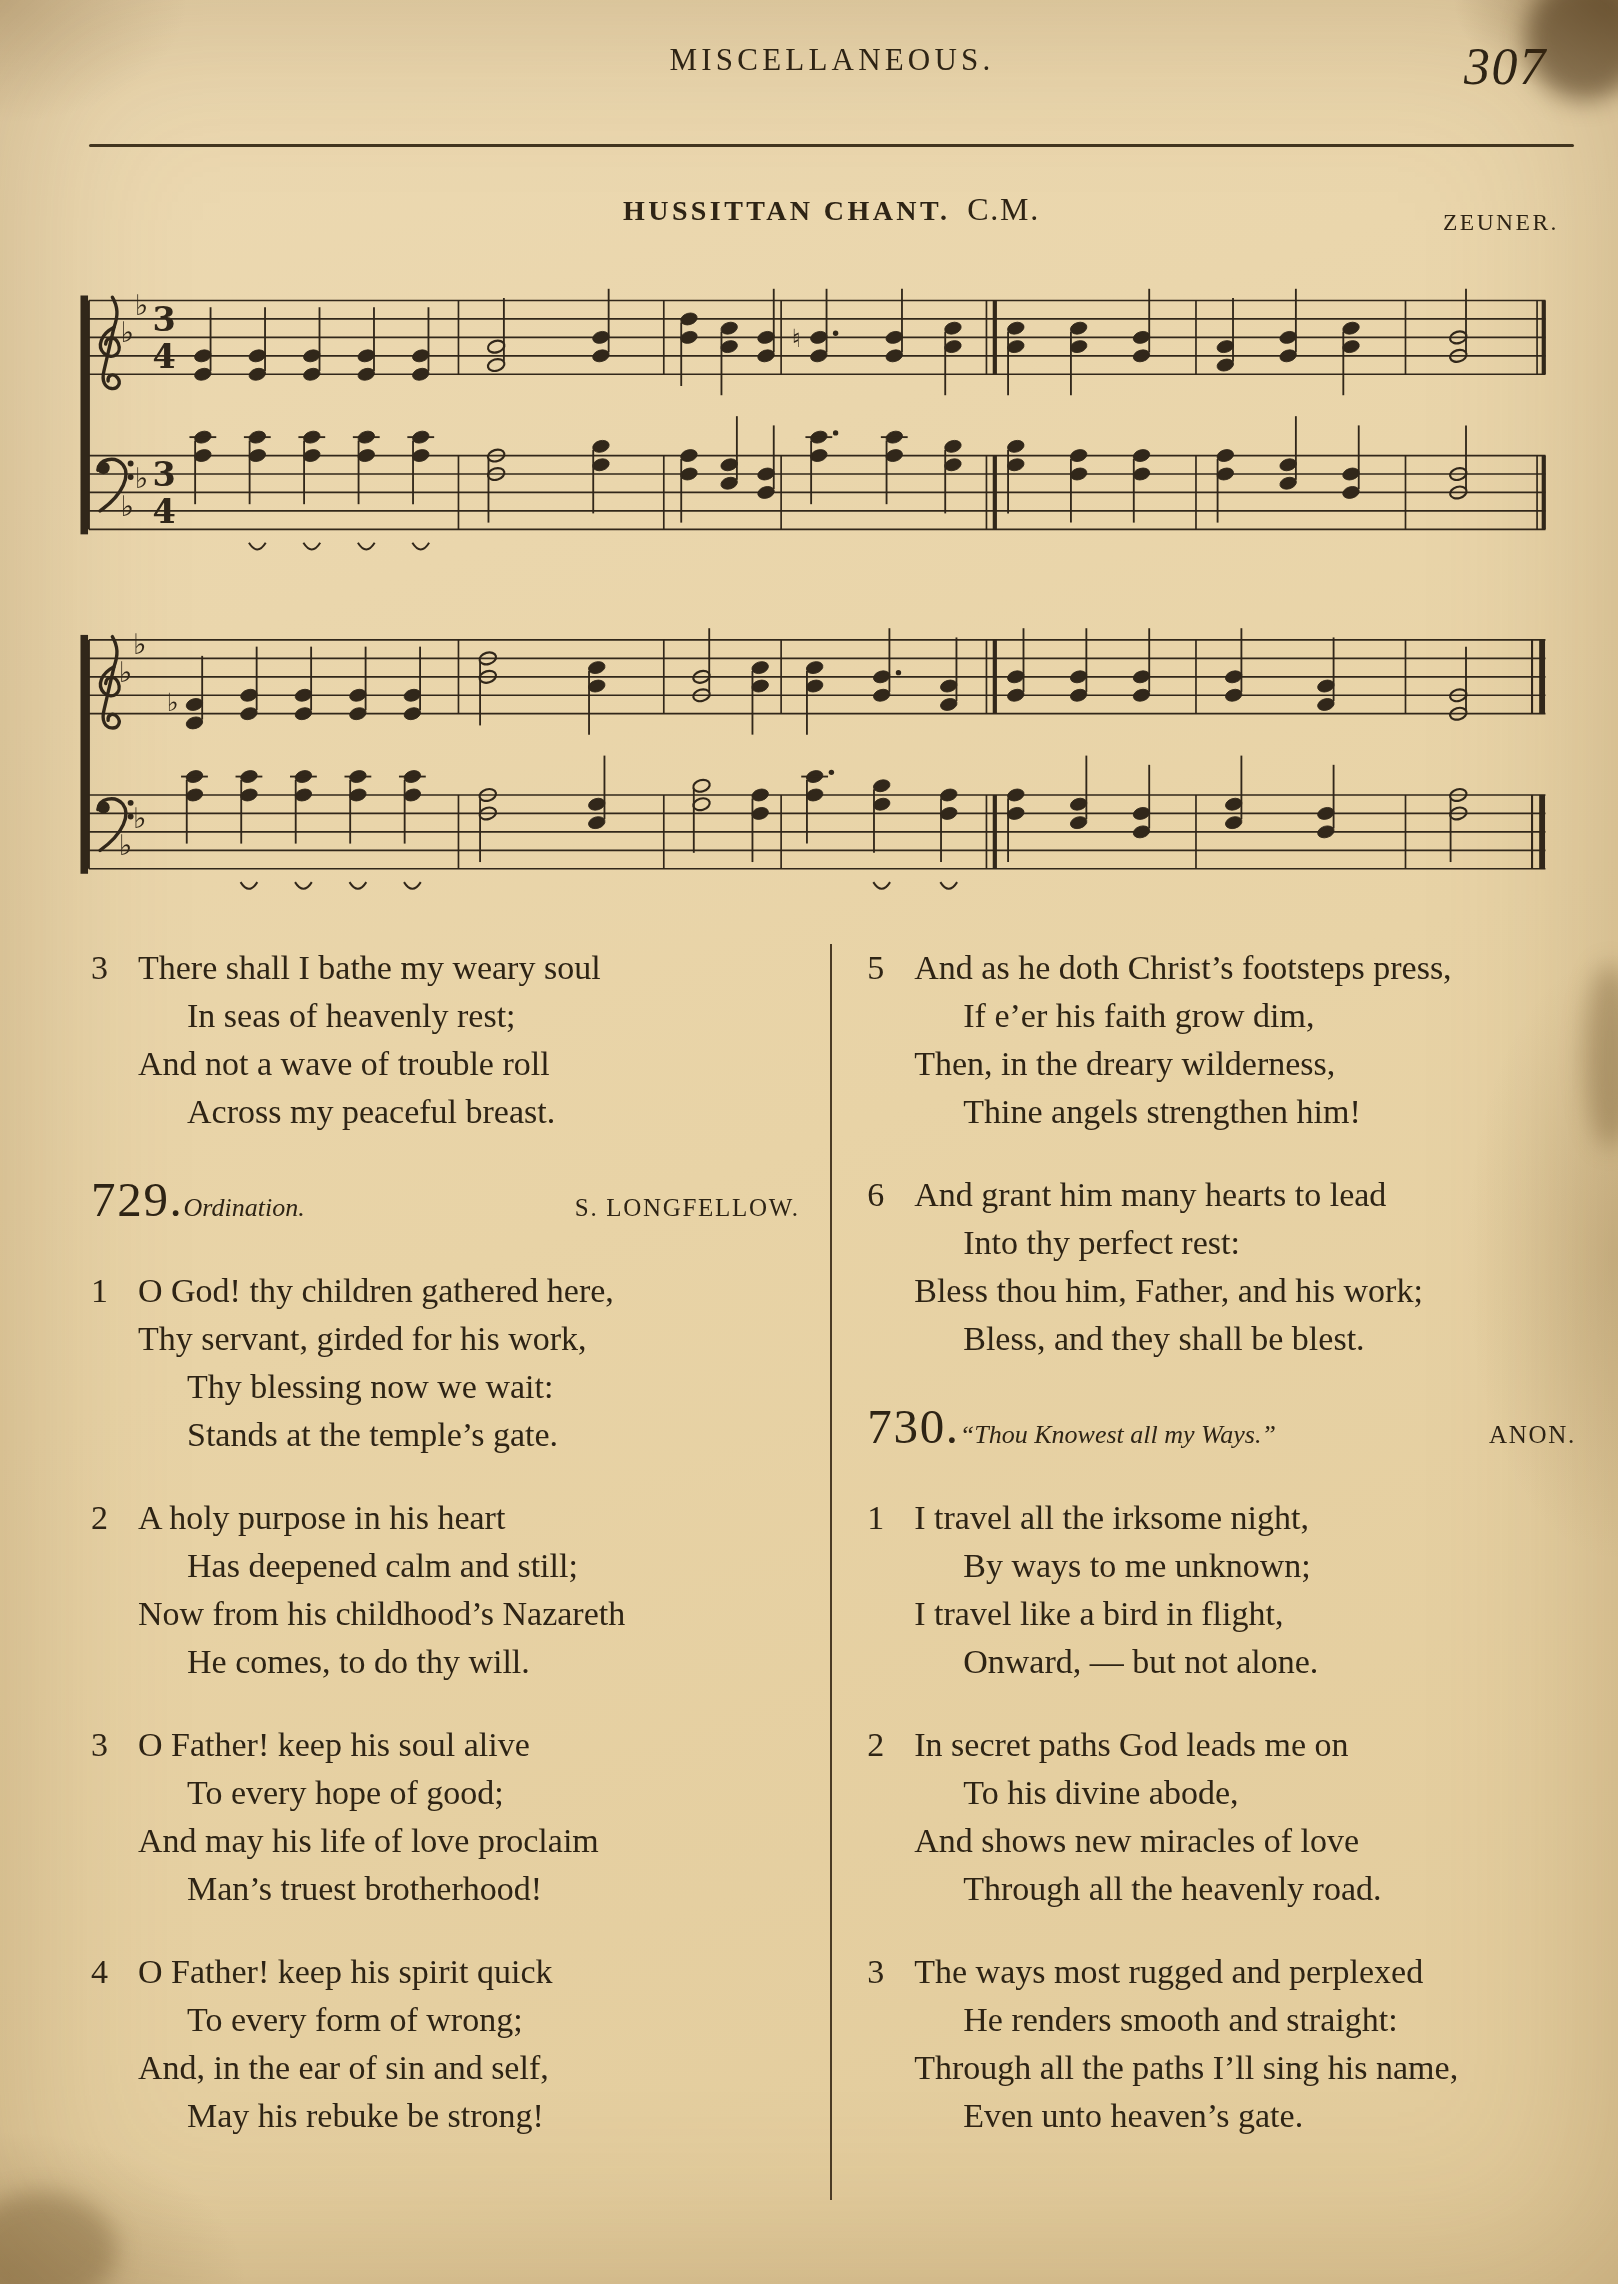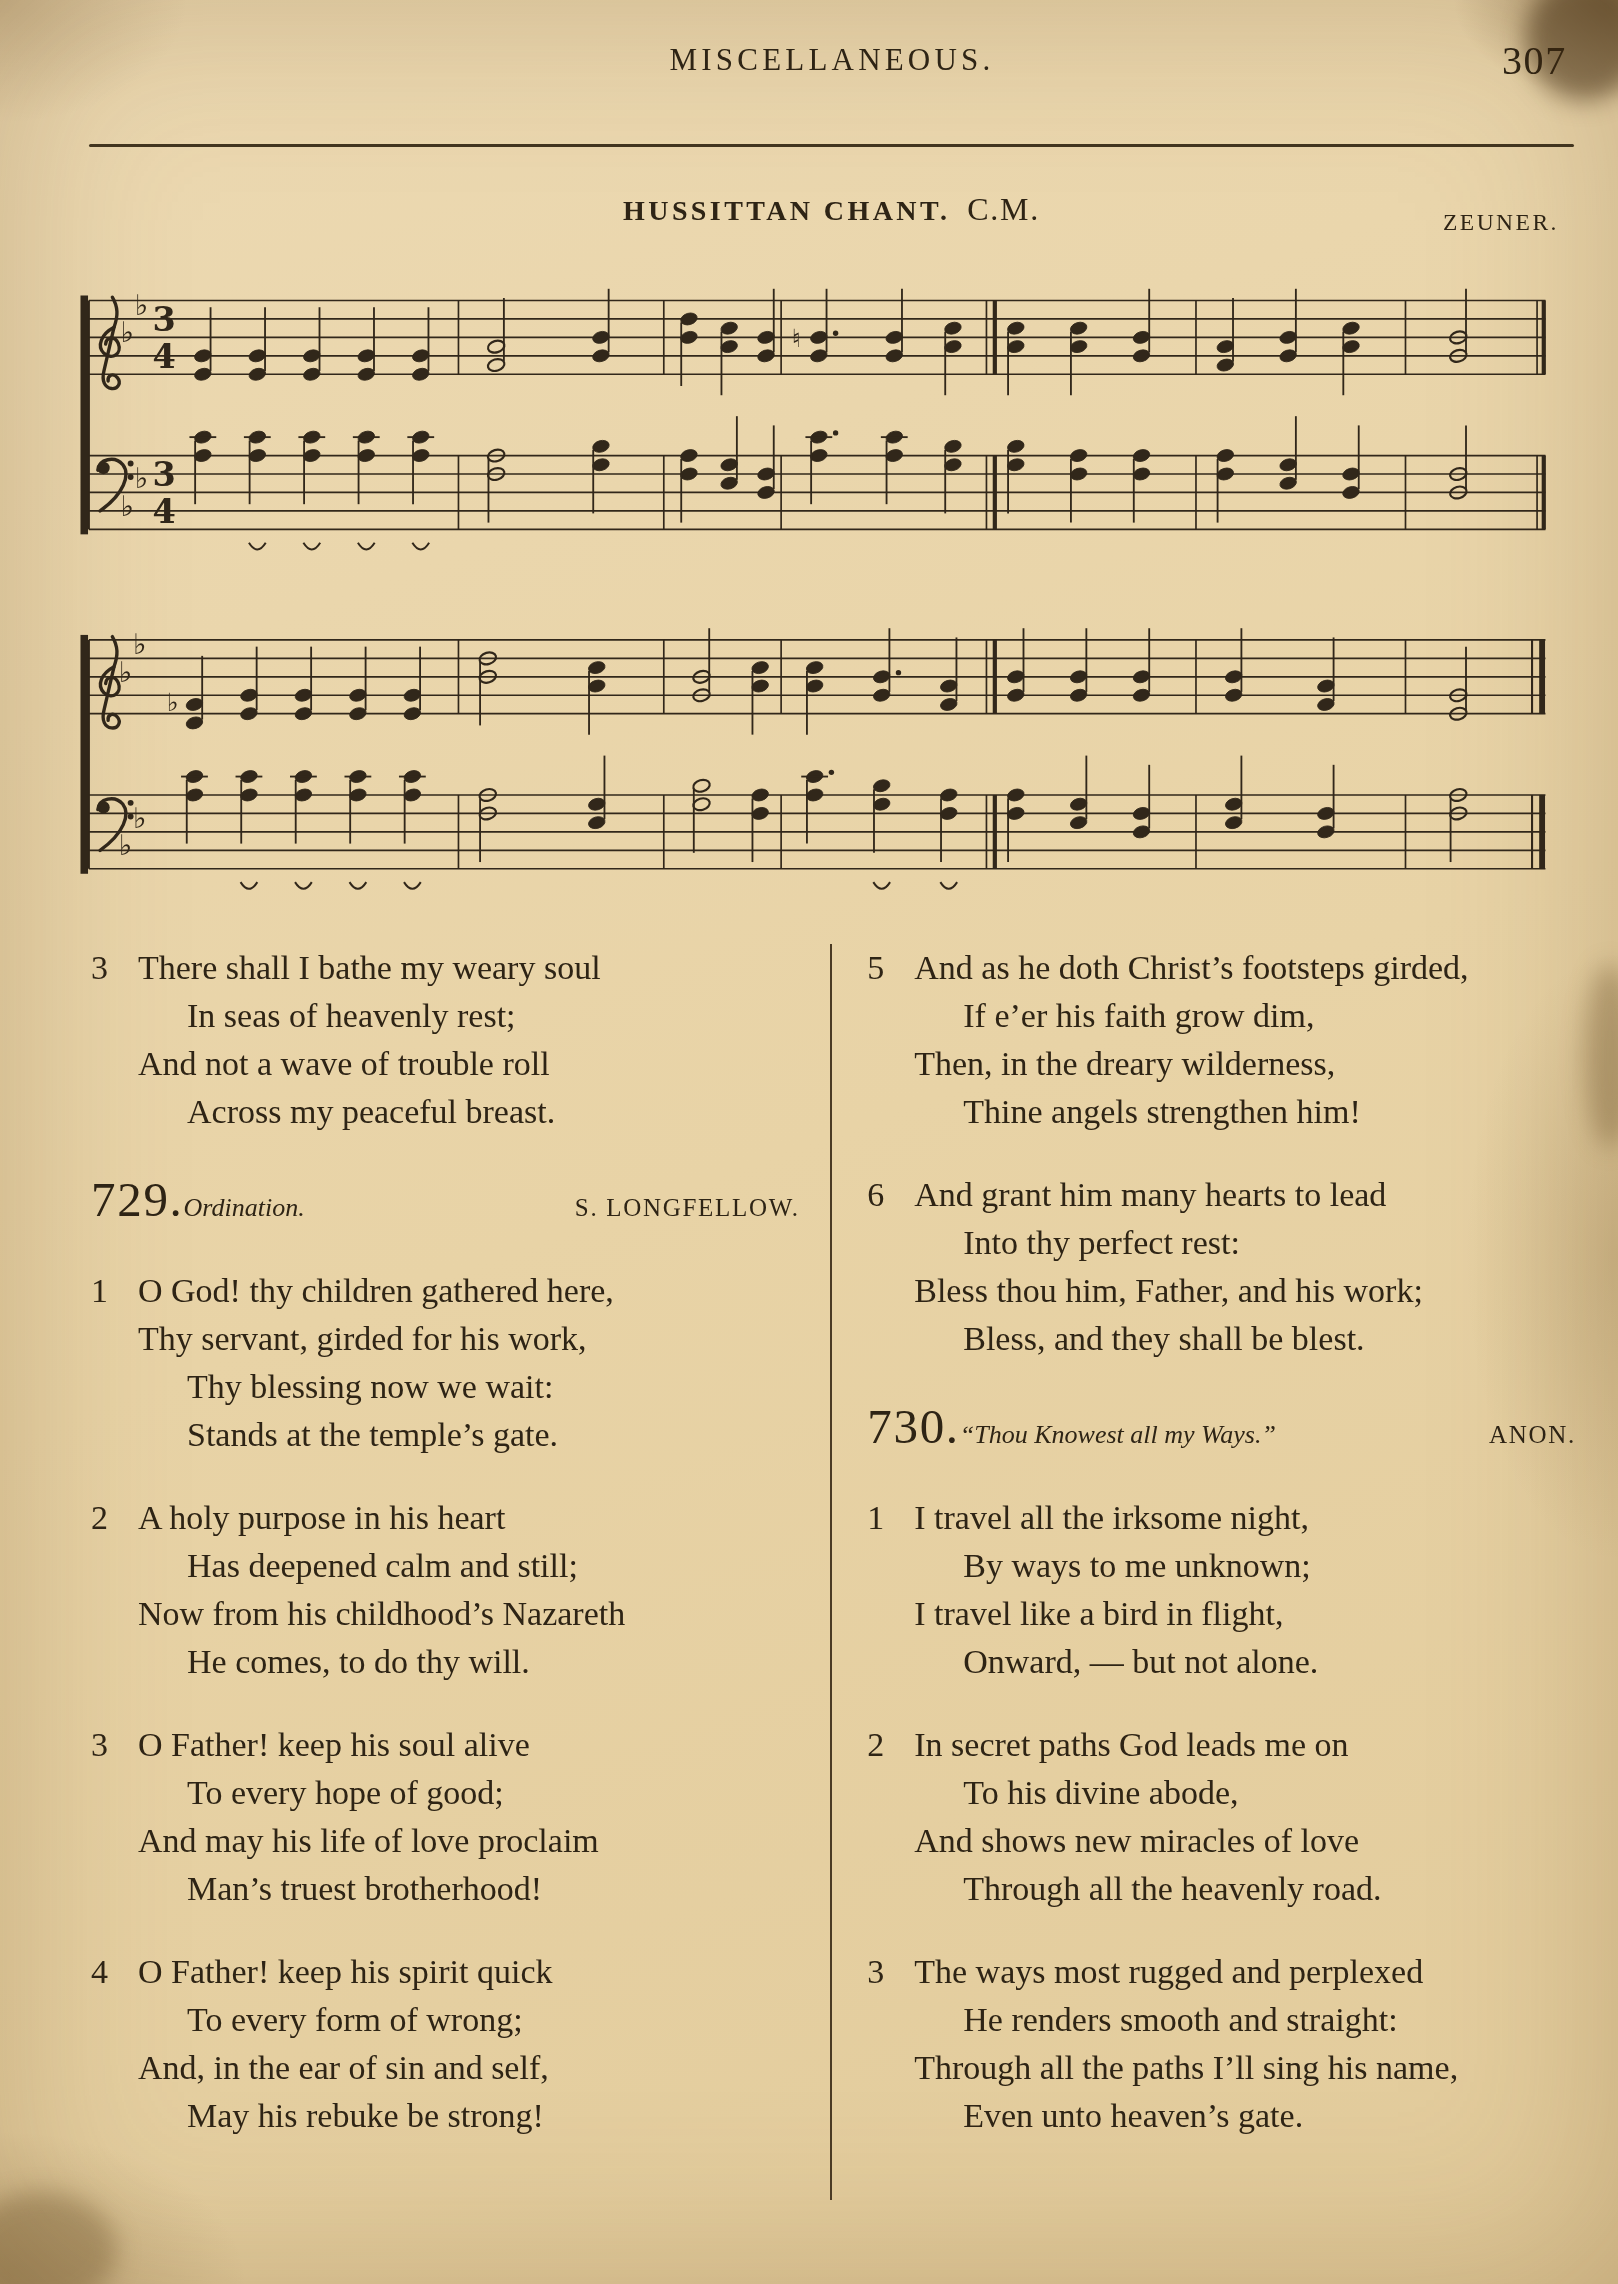--- a/index.html
+++ b/index.html
@@ -17,21 +17,21 @@
       radial-gradient(ellipse 218px 436px at 100% 55%, rgba(110,80,35,.18), rgba(110,80,35,0) 70%),
       linear-gradient(160deg,#ecd9b2 0%,#e8d3a6 50%,#e2cb9b 100%);
     box-shadow:inset 0 0 184px rgba(110,75,30,.28);
   }
   
   .page-header{position:absolute;top:42px;left:92px;right:46px;height:59px;}
   .running-title{
     position:absolute;left:0;right:0;text-align:center;
     font-size:31px;letter-spacing:4.2px;font-weight:400;
   }
-  .page-number{position:absolute;right:5px;top:-5px;font-size:40px;letter-spacing:1.7px;}
+  .page-number{position:absolute;right:25px;top:-5px;font-size:52px;letter-spacing:1.7px;font-style:italic;}
   .header-rule{position:absolute;top:144px;left:89px;right:44px;height:3.4px;background:#42351f;border-radius:1.7px;}
   
   .tune-header{position:absolute;top:191px;left:89px;right:44px;height:59px;}
   .tune-title-line{position:absolute;left:0;right:0;text-align:center;}
   .tune-title{font-size:28px;font-weight:bold;letter-spacing:3.4px;}
   .tune-meter{font-size:32px;margin-left:17px;letter-spacing:1.7px;}
   .tune-composer{position:absolute;right:15px;top:18.4px;font-size:23.5px;letter-spacing:2.5px;}
   
   .music{position:absolute;top:267px;left:77px;width:1482px;height:647px;}
   
@@ -448,21 +448,21 @@
         <div class="verse">
           <div class="vline"><span class="vnum">4</span><span>O Father! keep his spirit quick</span></div>
           <div class="vline alt"><span>To every form of wrong;</span></div>
           <div class="vline"><span>And, in the ear of sin and self,</span></div>
           <div class="vline alt"><span>May his rebuke be strong!</span></div>
         </div>
       </section>
     <div class="col-divider"></div>
     <section class="col col-right" id="col-right">
         <div class="verse">
-          <div class="vline"><span class="vnum">5</span><span>And as he doth Christ’s footsteps girded,</span></div>
+          <div class="vline"><span class="vnum">5</span><span>And as he doth Christ’s footsteps press,</span></div>
           <div class="vline alt"><span>If e’er his faith grow dim,</span></div>
           <div class="vline"><span>Then, in the dreary wilderness,</span></div>
           <div class="vline alt"><span>Thine angels strengthen him!</span></div>
         </div>
         <div class="verse">
           <div class="vline"><span class="vnum">6</span><span>And grant him many hearts to lead</span></div>
           <div class="vline alt"><span>Into thy perfect rest:</span></div>
           <div class="vline"><span>Bless thou him, Father, and his work;</span></div>
           <div class="vline alt"><span>Bless, and they shall be blest.</span></div>
         </div>

